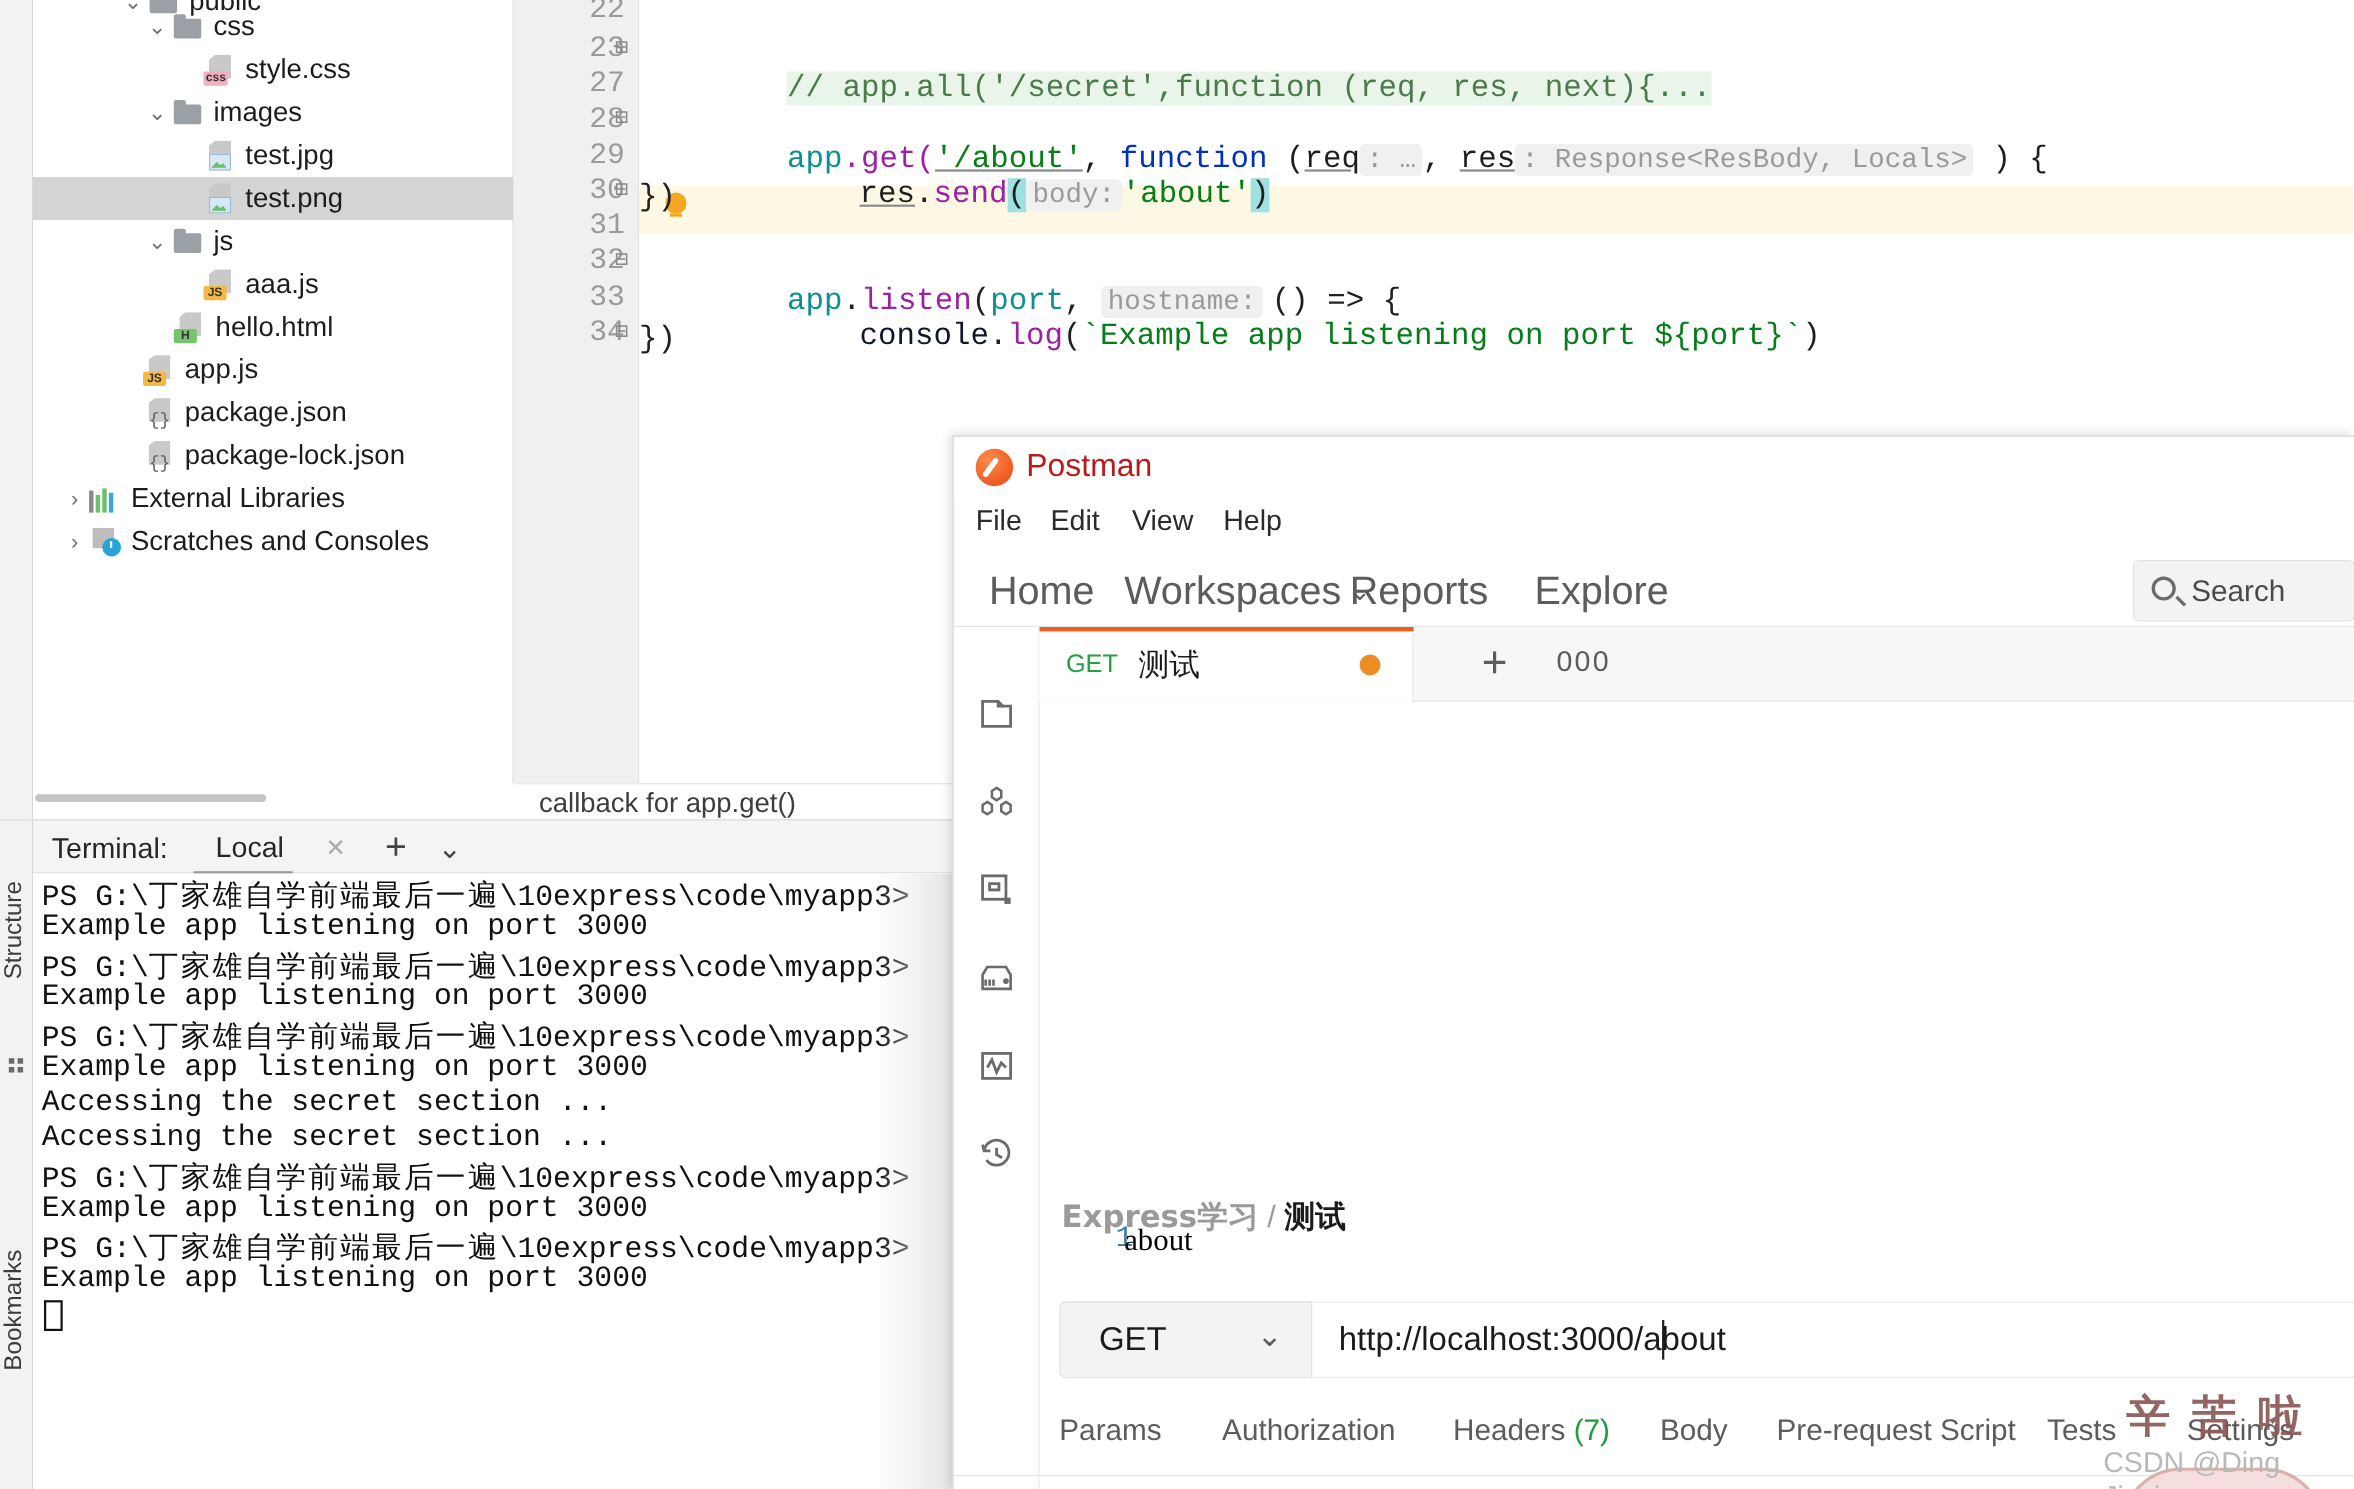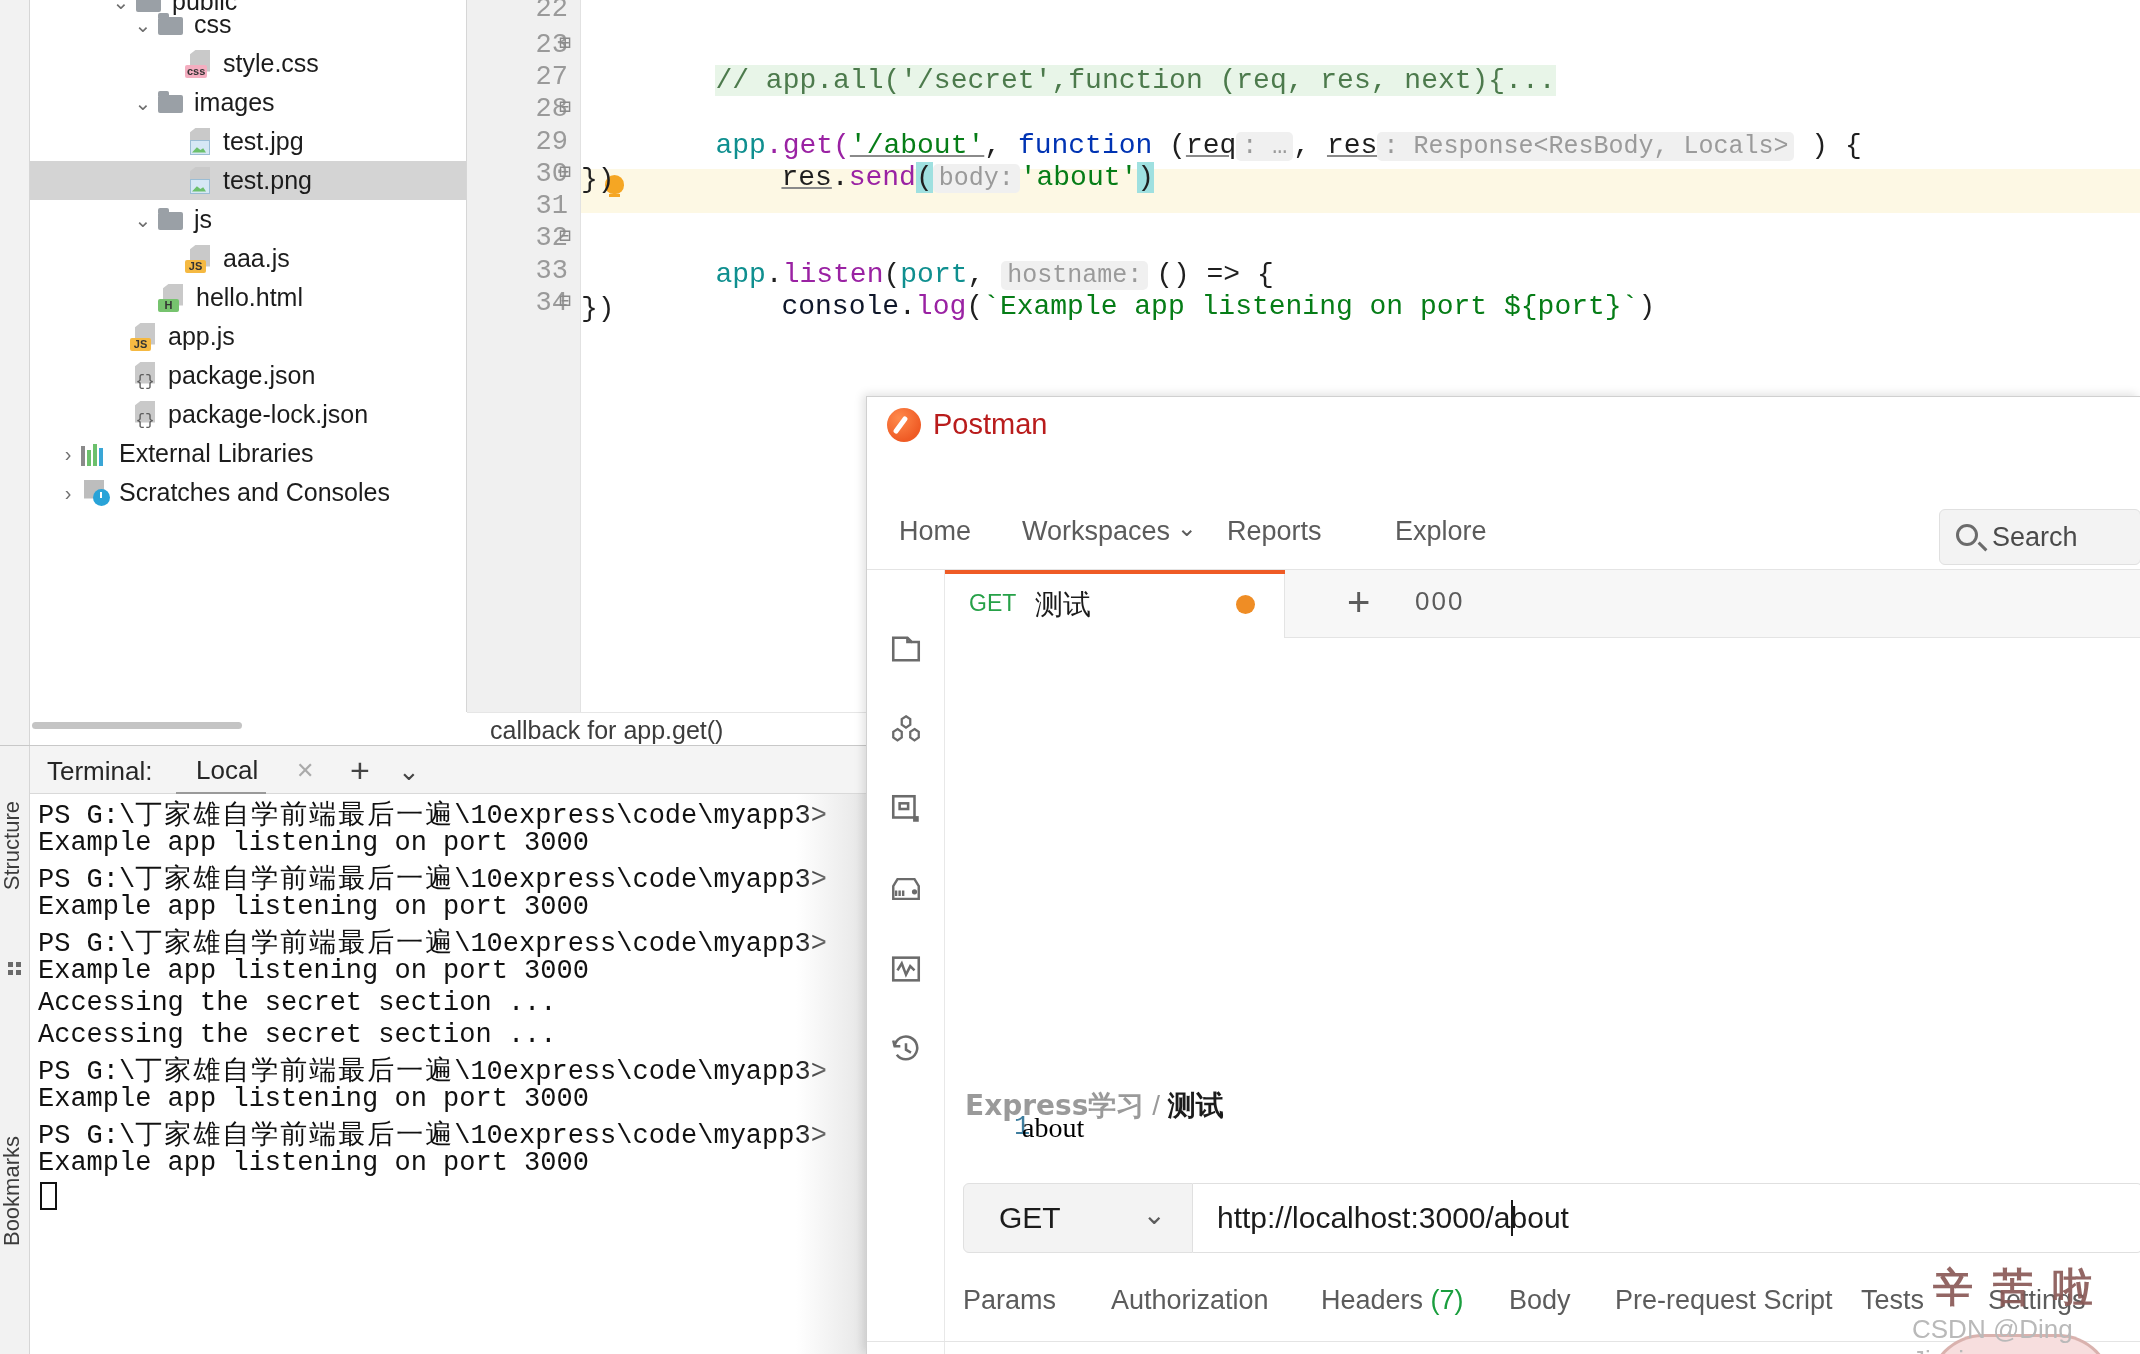--- a/index.html
+++ b/index.html
@@ -241,21 +241,21 @@
   }
   .pm-menubar { position:absolute; left:0; top:55px; width:1274px; height:50px; }
   .pm-menu-item {
     position:absolute; top:6px; font-size:26px; color:#2b2b2b;
   }
   .pm-navbar {
     position:absolute; left:0; top:105px; width:1274px; height:68px;
     border-bottom:1px solid #e4e4e4;
   }
   .pm-nav {
-    position:absolute; top:14px; font-size:27px; color:#5c5c5c;
+    position:absolute; top:14px; font-size:36px; color:#5c5c5c;
   }
   .pm-nav.chev:after { content:" ⌄"; font-size:24px; position:relative; top:-4px; }
   .pm-search {
     position:absolute; left:1072px; top:112px; width:202px; height:56px;
     background:#f3f3f3; border:1px solid #e0e0e0; border-radius:6px;
   }
   .pm-search-icon {
     position:absolute; left:16px; top:14px; width:22px; height:22px;
     border:3px solid #6b6b6b; border-radius:50%;
   }
@@ -600,20 +600,26 @@
     </div>
   </div>
 
   <div class="postman">
 
     <div class="pm-titlebar">
       <span class="pm-logo"></span>
       <span class="pm-title">Postman</span>
     </div>
 
+    <div class="pm-menubar">
+      <span class="pm-menu-item" style="left:20px">File</span>
+      <span class="pm-menu-item" style="left:88px">Edit</span>
+      <span class="pm-menu-item" style="left:162px">View</span>
+      <span class="pm-menu-item" style="left:245px">Help</span>
+    </div>
 
     <div class="pm-navbar">
       <span class="pm-nav" style="left:32px">Home</span>
       <span class="pm-nav chev" style="left:155px">Workspaces</span>
       <span class="pm-nav" style="left:360px">Reports</span>
       <span class="pm-nav" style="left:528px">Explore</span>
     </div>
 
     <div class="pm-search">
       <span class="pm-search-icon"></span>

